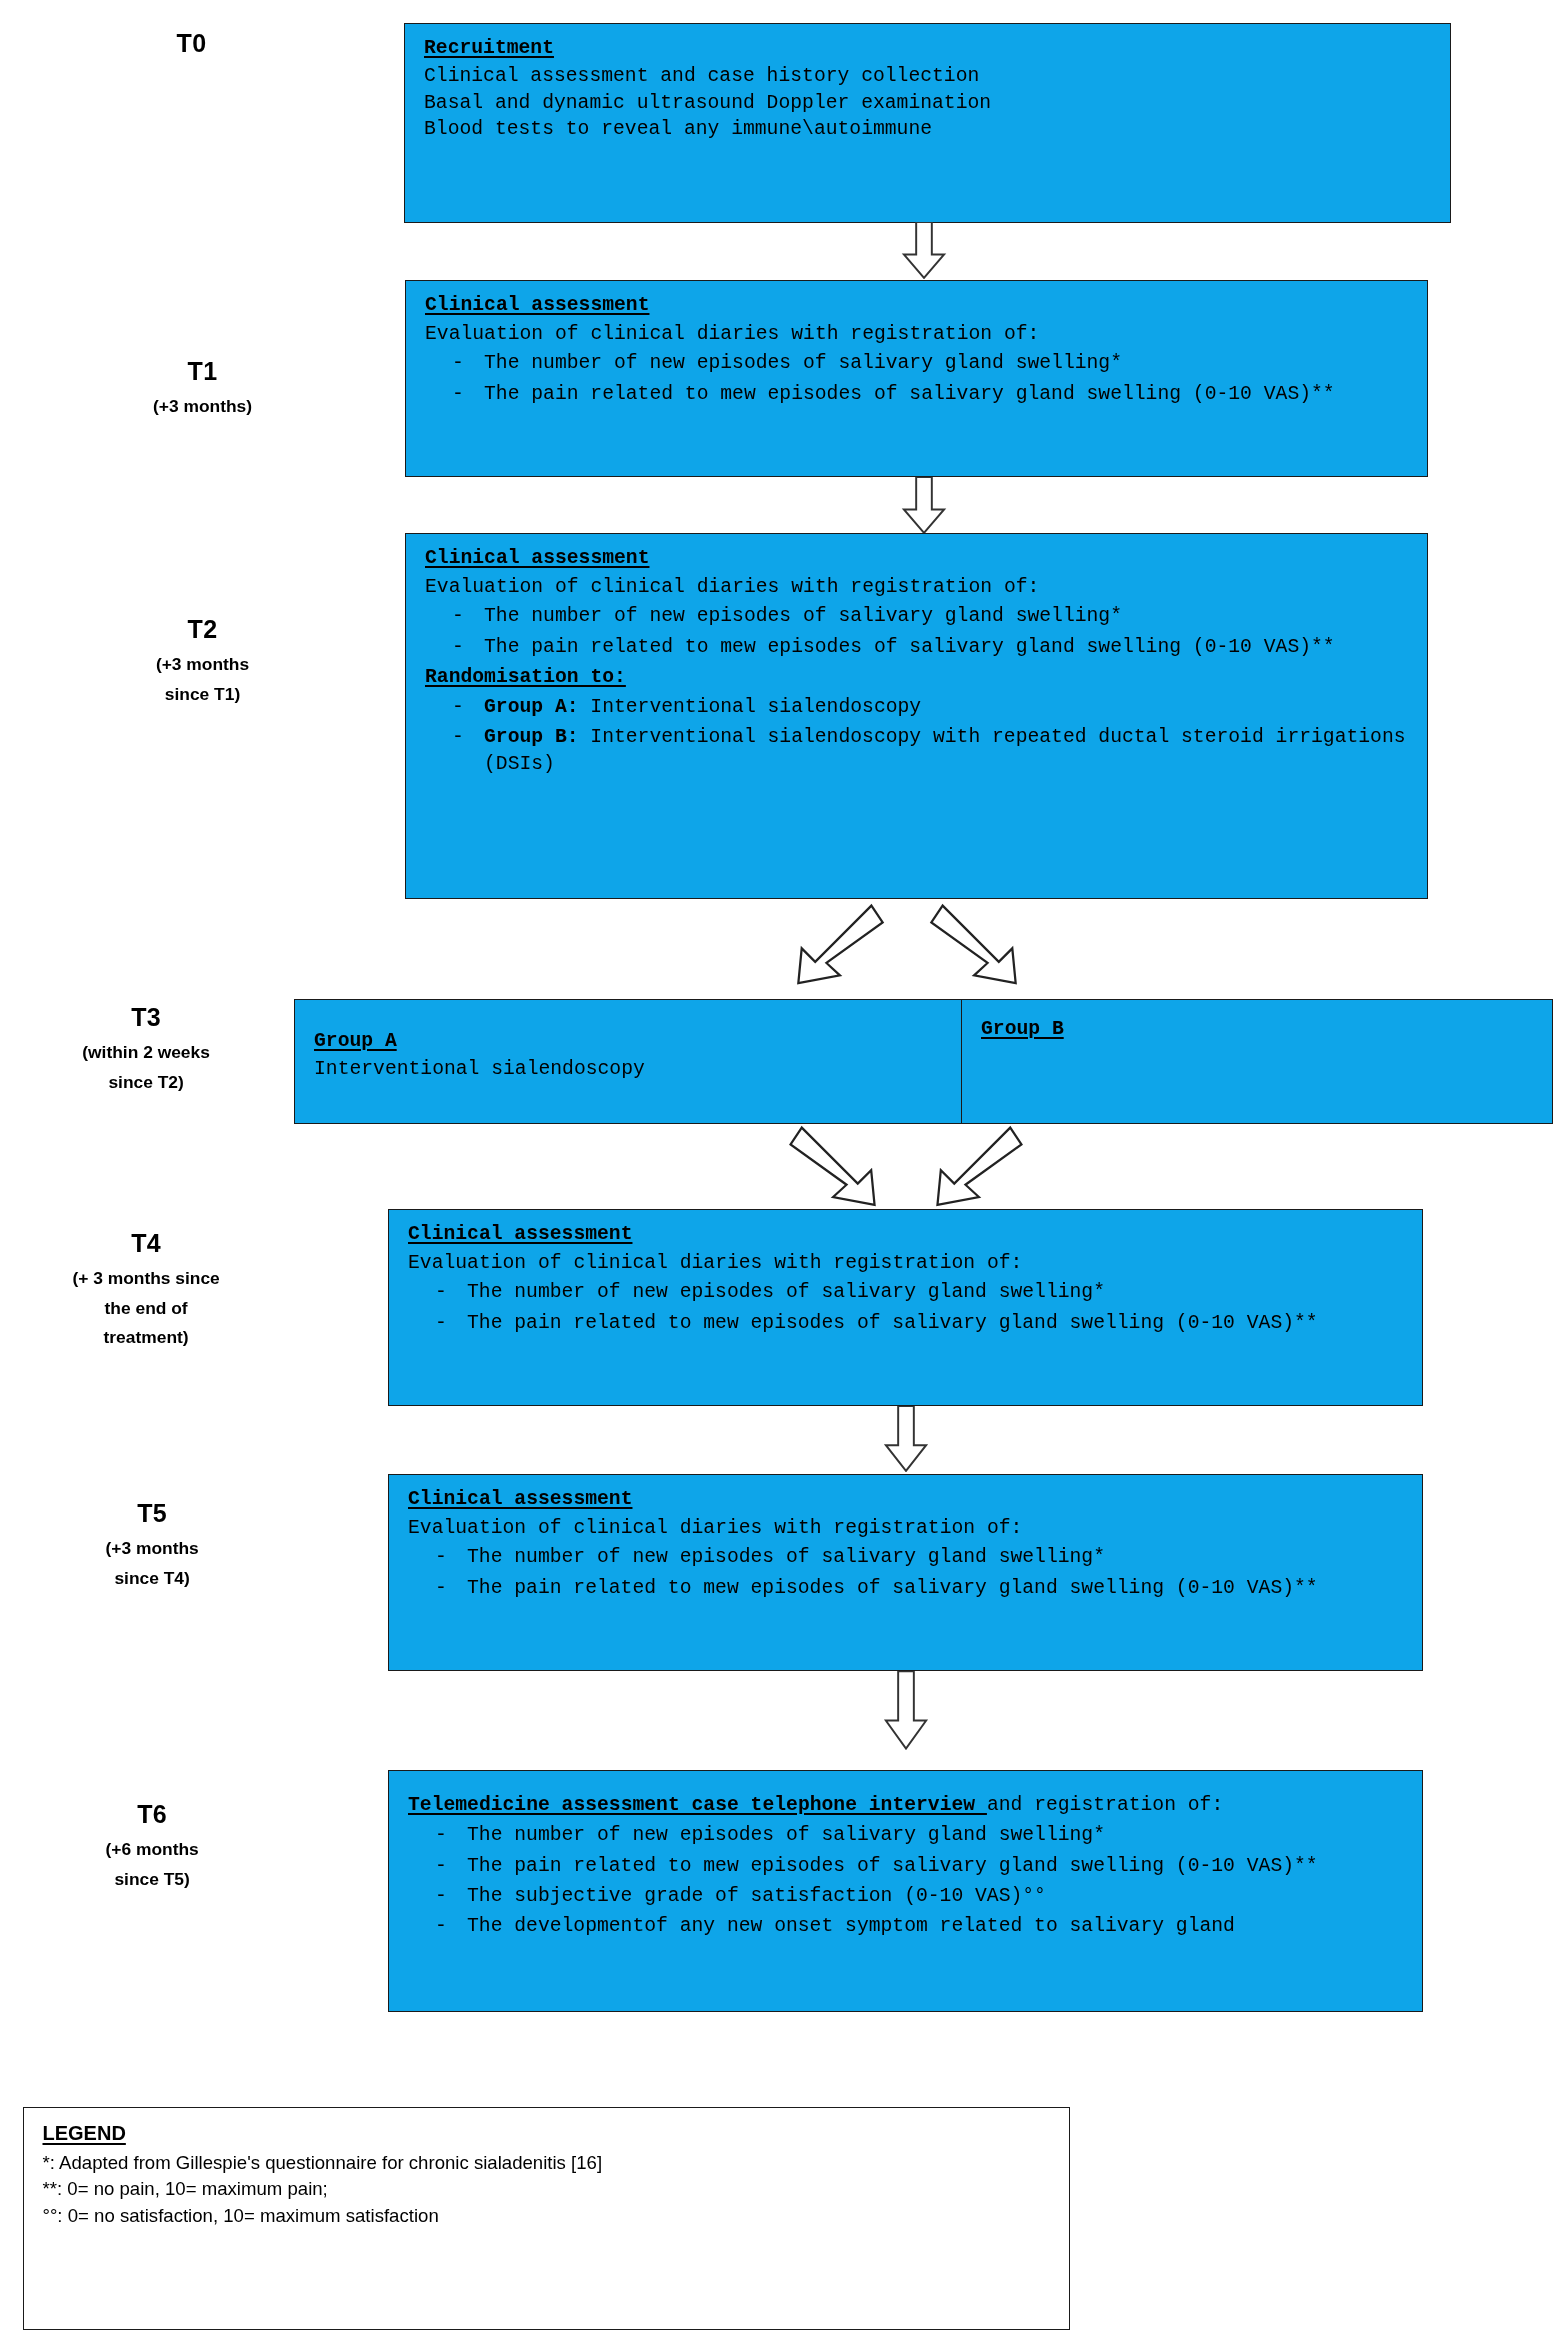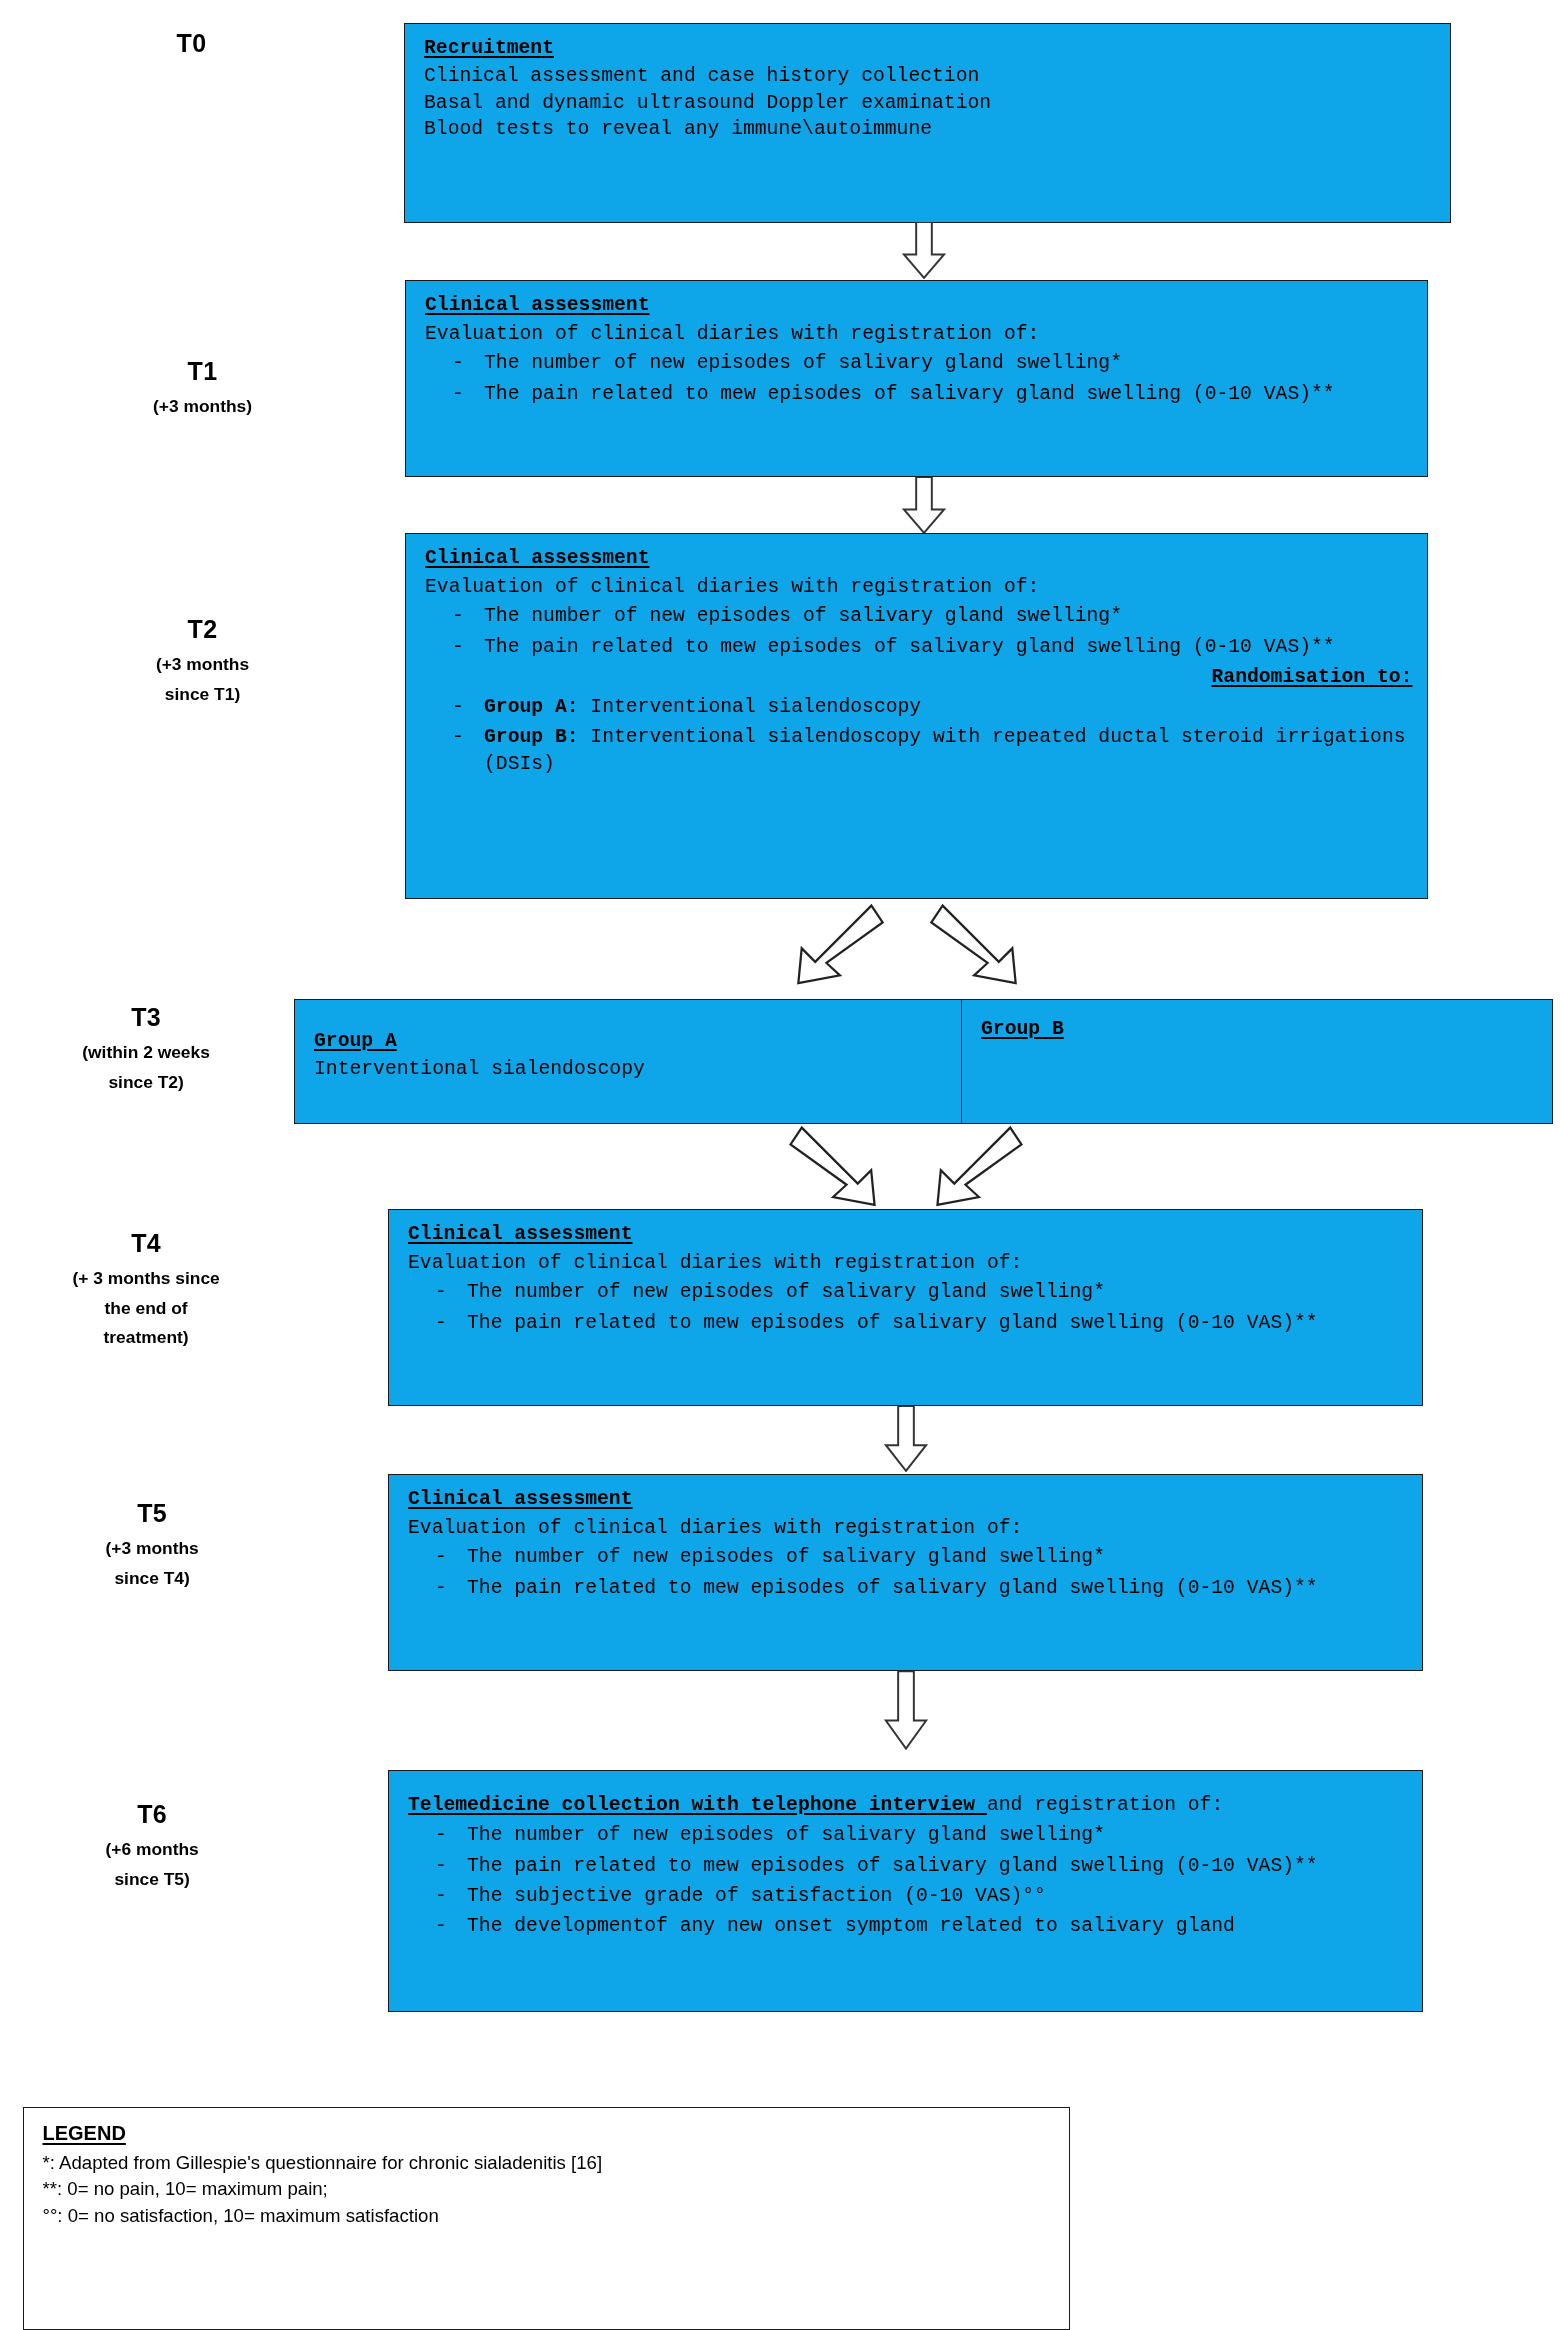--- a/index.html
+++ b/index.html
@@ -168,21 +168,21 @@
   </div>
 
   <div class="box" style="left:405px; top:533px; width:1023px; height:366px;">
     <div class="box-inner">
       <div class="bhead-line"><span class="bhead">Clinical assessment</span></div>
       <div class="bline">Evaluation of clinical diaries with registration of:</div>
       <ul class="blist">
         <li><span class="dash">-</span><span>The number of new episodes of salivary gland swelling*</span></li>
         <li><span class="dash">-</span><span>The pain related to mew episodes of salivary gland swelling (0-10 VAS)**</span></li>
       </ul>
-      <div class="bhead-line" style="margin-top:4.5px;text-align:right;"><span class="bhead">Randomisation to:</span></div>
+      <div class="bhead-line" style="margin-top:4.5px;"><span class="bhead">Randomisation to:</span></div>
       <ul class="blist">
         <li><span class="dash">-</span><b>Group A:</b><span> Interventional sialendoscopy</span></li>
         <li><span class="dash">-</span><b>Group B:</b><span> Interventional sialendoscopy with repeated ductal steroid irrigations (DSIs)</span></li>
       </ul>
     </div>
   </div>
 
   <div class="arrow" style="left:778px; top:900px;">
     <svg width="107" height="104" viewBox="0 0 190 185">
       <polygon points="166,10 186,40 86,112 110,134 36,148 42,86 66,110" fill="#ffffff" stroke="#222222" stroke-width="4" stroke-linejoin="miter"></polygon>
@@ -273,21 +273,21 @@
 
   <div class="tp-label" style="left:5.6px; top:1798px; width:293px;">
     <span class="tp-code">T6</span>
     <span class="tp-sub">(+6 months</span>
     <span class="tp-sub" style="margin-top:6.8px;">since T5)</span>
   </div>
 
   <div class="box" style="left:388px; top:1770px; width:1035px; height:242px; padding-top:21.4px;">
     <div class="box-inner">
       <div class="bhead-line">
-        <span class="bhead">Telemedicine collection with telephone interview </span><span class="bline" style="display:inline;">and registration of:</span>
+        <span class="bhead">Telemedicine assessment case telephone interview </span><span class="bline" style="display:inline;">and registration of:</span>
       </div>
       <ul class="blist">
         <li><span class="dash">-</span><span>The number of new episodes of salivary gland swelling*</span></li>
         <li><span class="dash">-</span><span>The pain related to mew episodes of salivary gland swelling (0-10 VAS)**</span></li>
         <li><span class="dash">-</span><span>The subjective grade of satisfaction (0-10 VAS)°°</span></li>
         <li><span class="dash">-</span><span>The developmentof any new onset symptom related to salivary gland</span></li>
       </ul>
     </div>
   </div>
 

